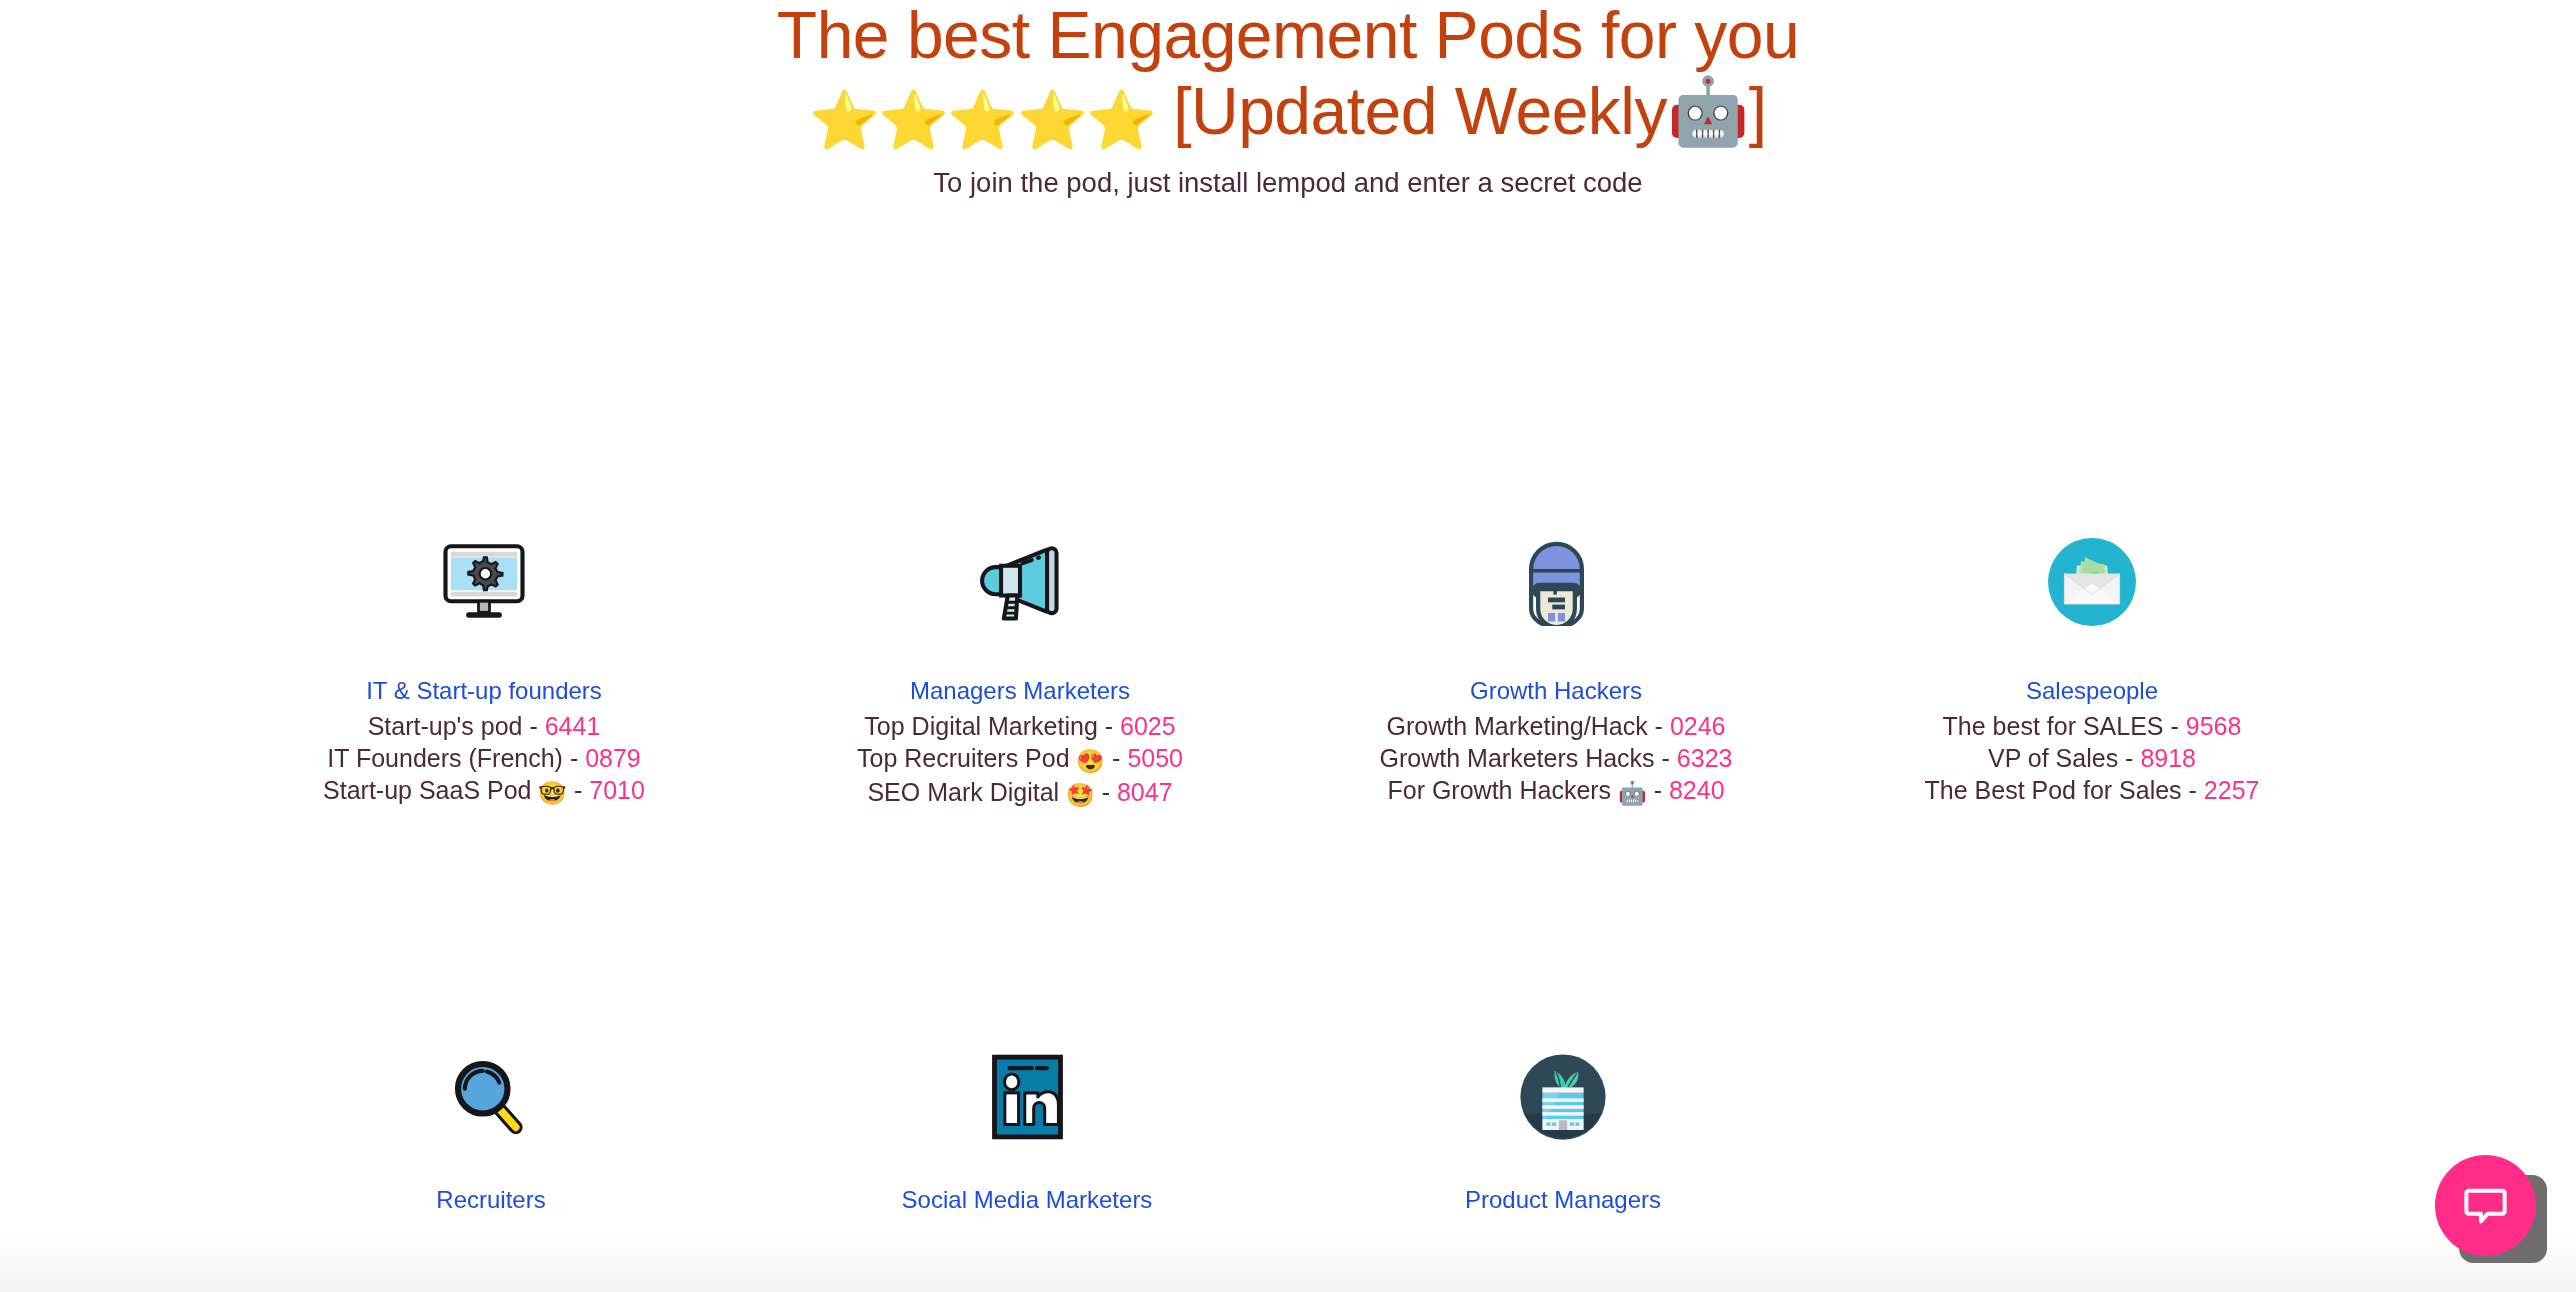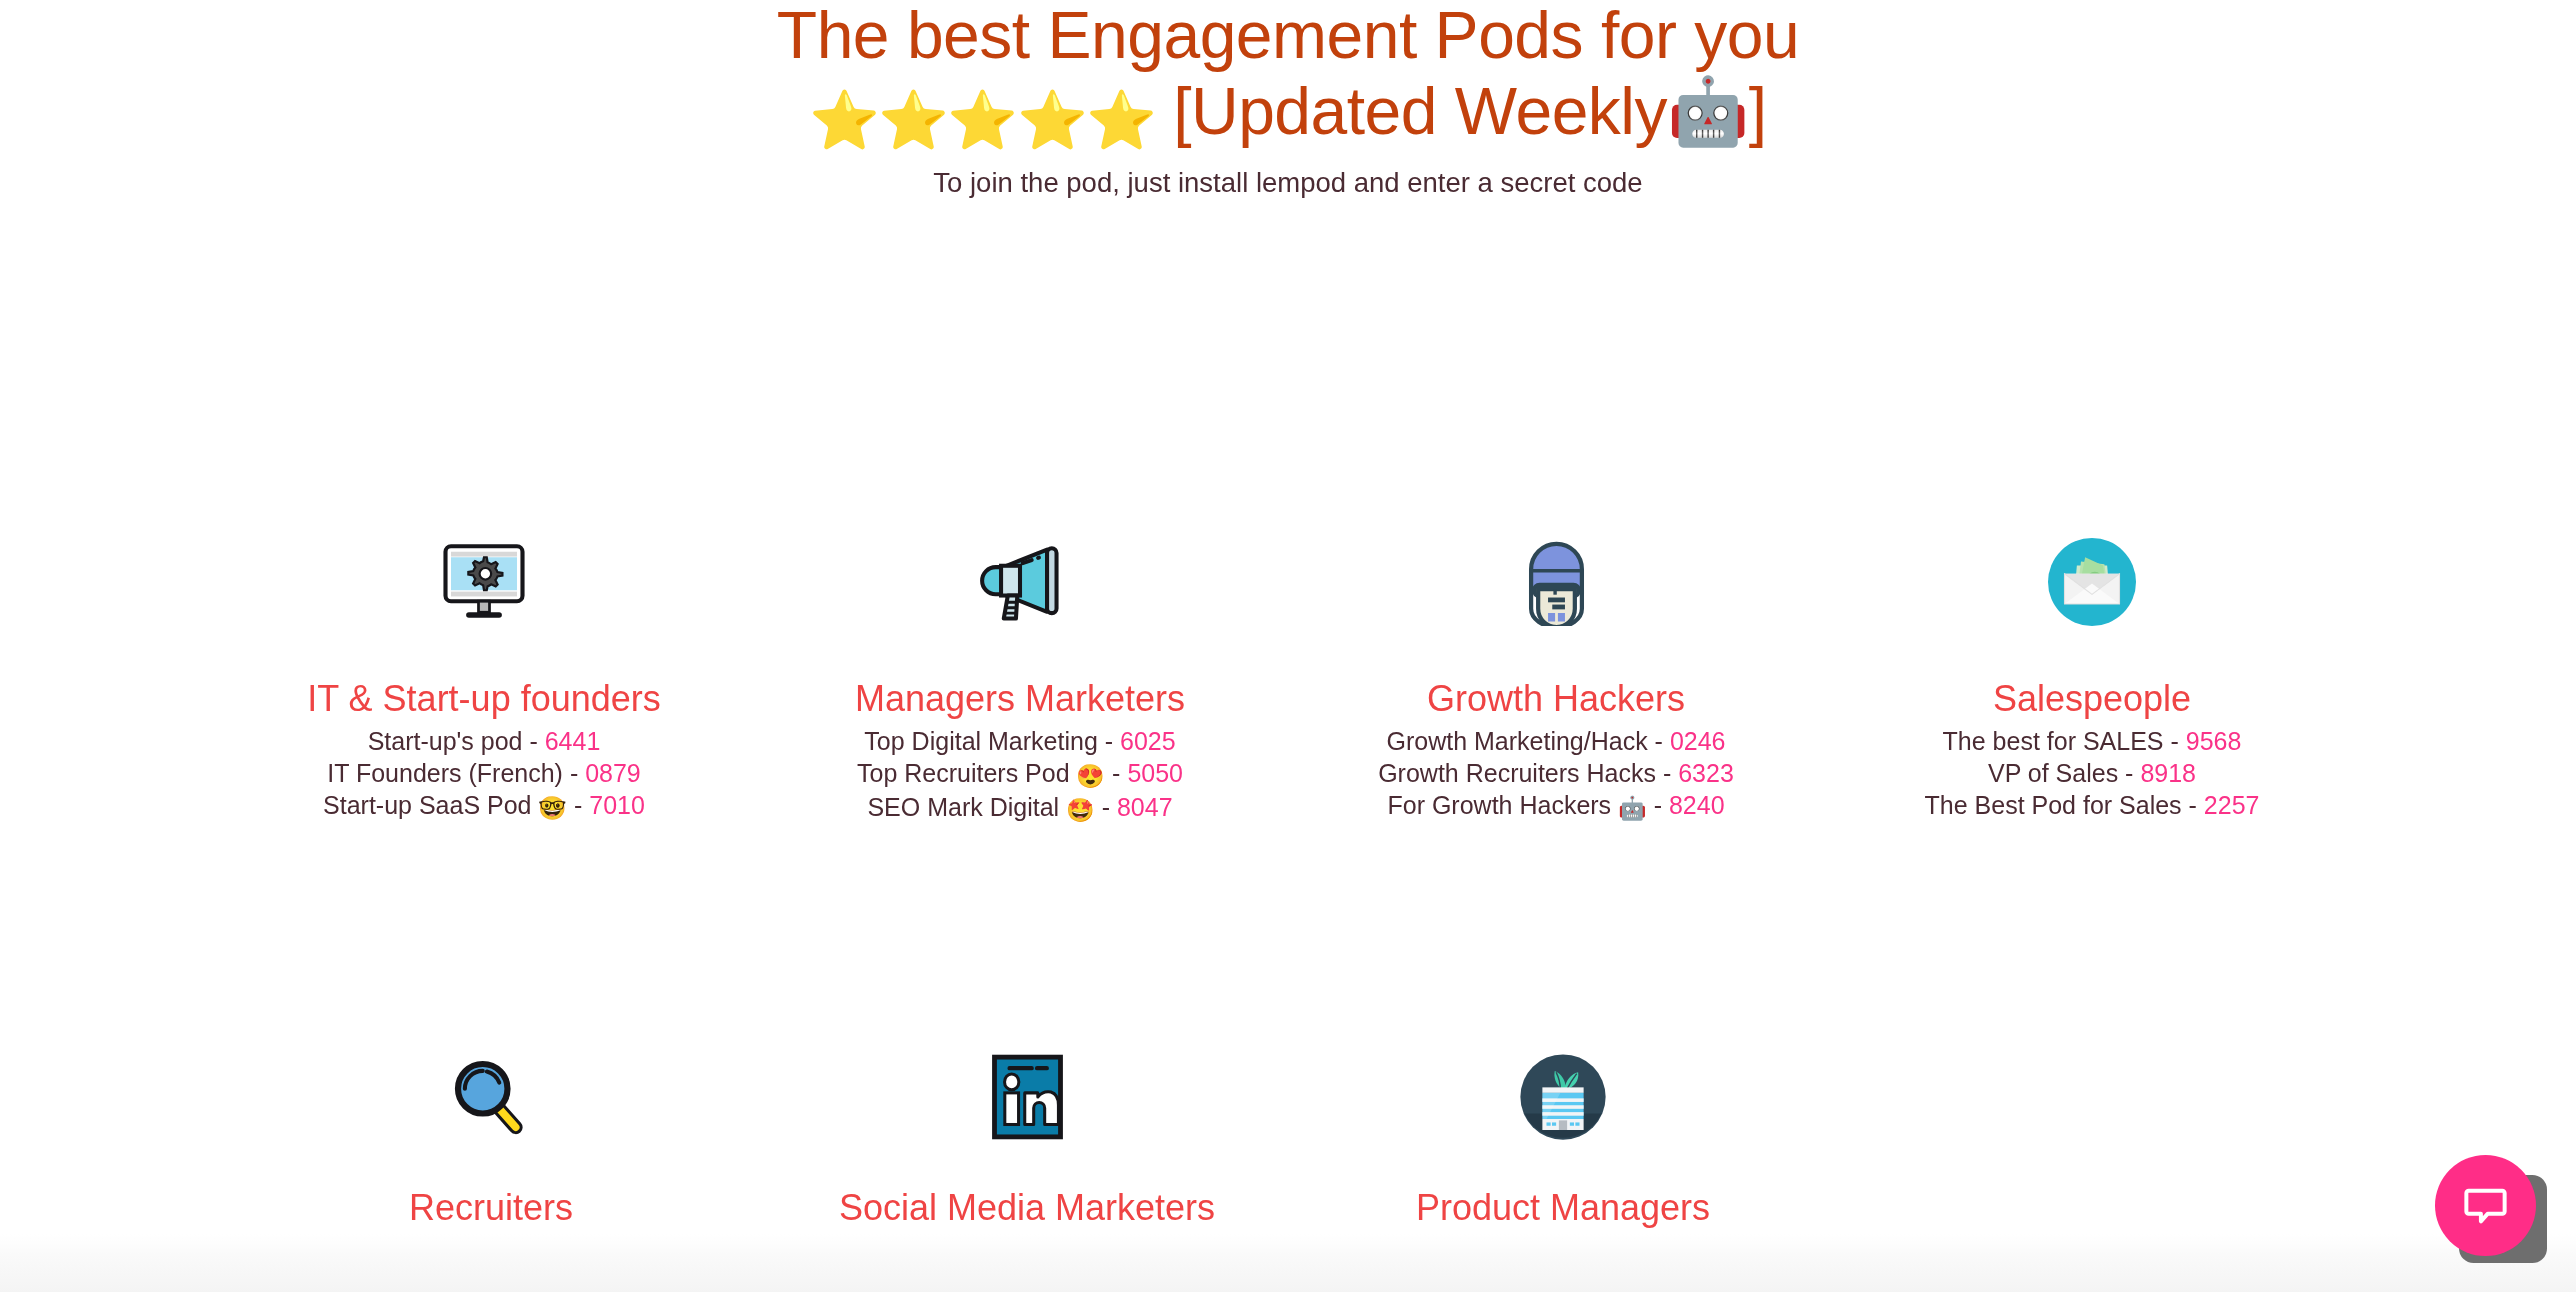--- a/index.html
+++ b/index.html
@@ -83,22 +83,22 @@
 
   .icon-wrap {
     height: 137px;
     display: flex;
     align-items: center;
     justify-content: center;
   }
 
   .cat-name {
     margin-top: 26px;
-    color: #ef4444;
-    font-size: 36px;
+    color: #1d4ed8;
+    font-size: 24px;
     font-weight: 400;
     line-height: 1.25;
     white-space: nowrap;
   }
 
   .pods {
     margin-top: 4px;
   }
 
   .pod-line {
@@ -260,21 +260,21 @@
           <path d="M27 36 v4" stroke="#2e4755" stroke-width="2.4"></path>
           <path d="M10 36 V50 a18 13 0 0 0 36 0 V36" fill="none" stroke="#2e4755" stroke-width="3"></path>
         </svg>
       </div>
       <div class="cat-name">Growth Hackers</div>
       <div class="pods">
         <div class="pod-line">
           <span>Growth Marketing/Hack - </span><span class="pod-code">0246</span>
         </div>
         <div class="pod-line">
-          <span>Growth Recruiters Hacks - </span><span class="pod-code">6323</span>
+          <span>Growth Marketers Hacks - </span><span class="pod-code">6323</span>
         </div>
         <div class="pod-line">
           <span>For Growth Hackers </span><span class="pod-emoji">🤖</span><span>  - </span><span class="pod-code">8240</span>
         </div>
       </div>
     </div>
 
     <div class="col">
       <div class="icon-wrap">
         <svg class="svg-icon" width="88" height="88" viewBox="0 0 64 64">

